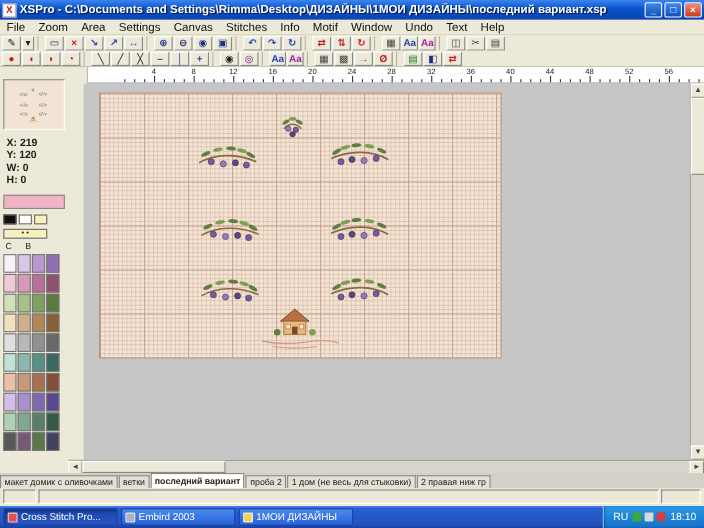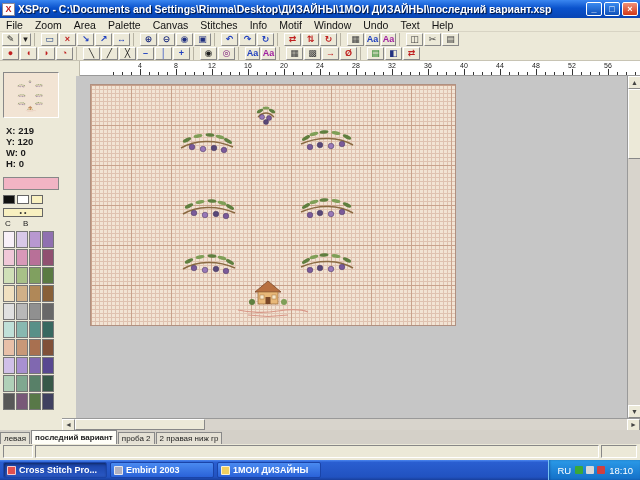--- a/index.html
+++ b/index.html
@@ -111,21 +111,21 @@
     <div class="title-text">XSPro  -  C:\Documents and Settings\Rimma\Desktop\ДИЗАЙНЫ\1МОИ ДИЗАЙНЫ\последний вариант.xsp</div>
     <div class="tb-ctrl">_</div>
     <div class="tb-ctrl">□</div>
     <div class="tb-ctrl close">×</div>
   </div>
 
   <div class="menubar">
       <div class="menu-item">File</div>
       <div class="menu-item">Zoom</div>
       <div class="menu-item">Area</div>
-      <div class="menu-item">Palette</div>
+      <div class="menu-item">Settings</div>
       <div class="menu-item">Canvas</div>
       <div class="menu-item">Stitches</div>
       <div class="menu-item">Info</div>
       <div class="menu-item">Motif</div>
       <div class="menu-item">Window</div>
       <div class="menu-item">Undo</div>
       <div class="menu-item">Text</div>
       <div class="menu-item">Help</div>
     </div>
 
@@ -571,34 +571,36 @@
     <div class="v-thumb"></div>
     <div class="scroll-btn down">▼</div>
   </div>
   <div class="h-scroll">
     <div class="scroll-btn left">◄</div>
     <div class="h-thumb"></div>
     <div class="scroll-btn right">►</div>
   </div>
 
   <div class="tabbar">
-      <div class="tab">левая</div>
+      <div class="tab">макет домик с оливочками</div>
+      <div class="tab">ветки</div>
       <div class="tab active">последний вариант</div>
       <div class="tab">проба 2</div>
+      <div class="tab">1 дом (не весь для стыковки)</div>
       <div class="tab">2 правая ниж гр</div>
     </div>
 
   <div class="statusbar">
     <div class="status-cell status-a"></div>
     <div class="status-cell status-main"></div>
     <div class="status-cell status-right"></div>
   </div>
 
   <div class="taskbar">
-    <div style="display:flex;font-weight:bold;">
+    <div style="display:flex;">
         <div class="task-btn active">
           <span class="task-icon" style="background: rgb(224, 80, 80);"></span>
           <span>Cross Stitch Pro...</span>
         </div>
         <div class="task-btn">
           <span class="task-icon" style="background: rgb(176, 176, 192);"></span>
           <span>Embird 2003</span>
         </div>
         <div class="task-btn">
           <span class="task-icon" style="background: rgb(240, 208, 96);"></span>

